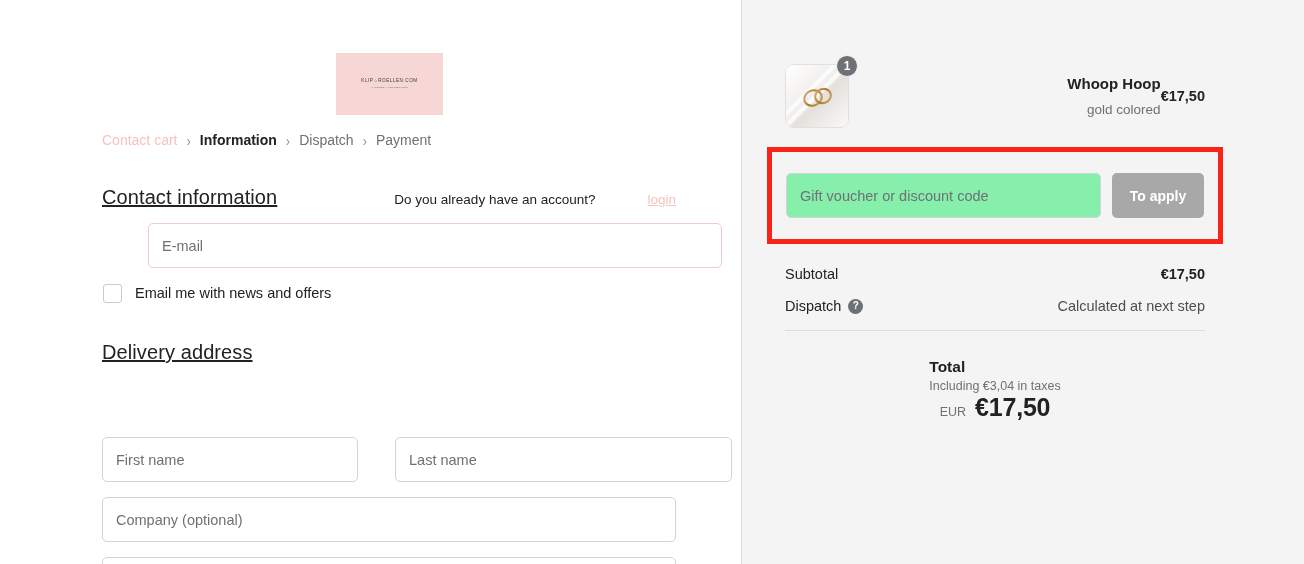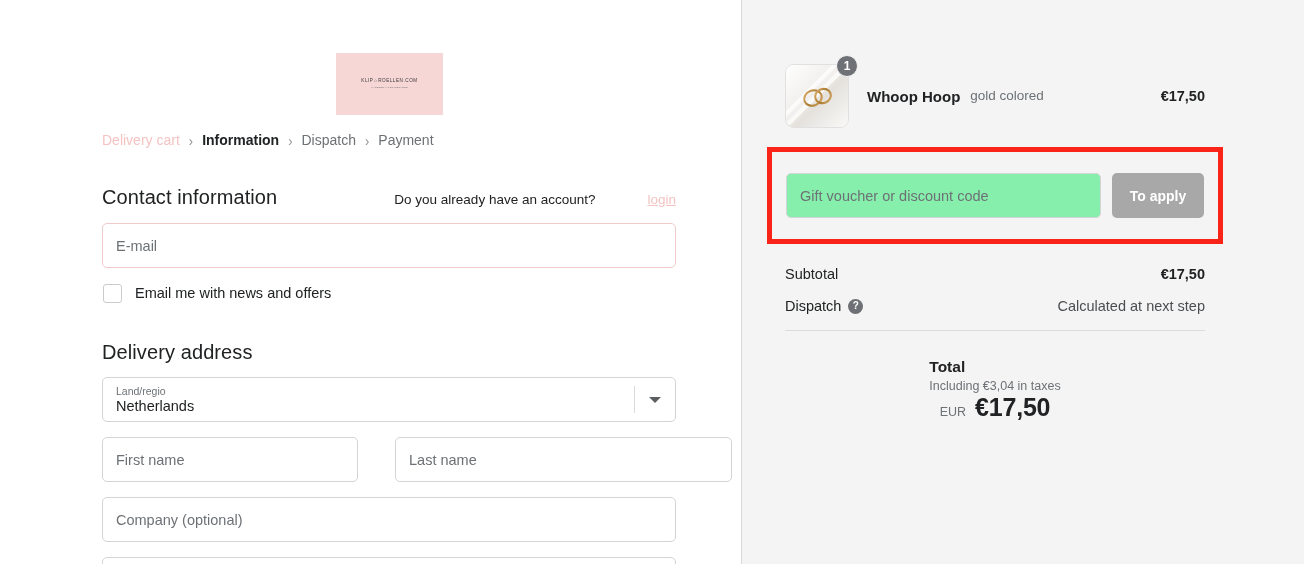--- a/index.html
+++ b/index.html
@@ -86,20 +86,21 @@
     display: flex;
     align-items: baseline;
     justify-content: space-between;
   }
   .section-head.contact { top: 186px; }
   .sec-title {
     font-size: 20px;
     color: #202223;
     font-weight: normal;
     letter-spacing: 0.1px;
+    text-decoration: underline;
   }
   .account-line {
     font-size: 13.5px;
     color: #202223;
   }
   .account-line .login-link {
     color: #f3c4c2;
     margin-left: 8px;
     padding-left: 44px;
   }
@@ -111,21 +112,21 @@
     height: 45px;
     border: 1px solid #d2d5d8;
     border-radius: 5px;
     background: #ffffff;
     display: flex;
     align-items: center;
     padding: 0 13px;
     font-size: 14.5px;
     color: #6d7175;
   }
-  .field.pink { border-color: #f1cbc9; top: 223px; }
+  .field.pink { border-color: #f1cbc9; top: 223px; margin-left: 46px; }
   .field .ph { color: #6d7175; }
 
   .checkbox-row {
     position: absolute;
     left: 103px; top: 283px;
     display: flex;
     align-items: center;
     gap: 13px;
     height: 20px;
   }
@@ -222,21 +223,21 @@
     background: #6e7175;
     color: #ffffff;
     font-size: 12px;
     font-weight: bold;
     display: flex; align-items: center; justify-content: center;
     border: 1.5px solid #f4f4f4;
   }
   .li-text {
     margin-left: 18px;
     flex: 1;
-    display: flex; flex-direction: row; gap: 10px;
+    display: flex; flex-direction: column; gap: 10px; align-items: flex-end;
   }
   .li-title { font-size: 15px; font-weight: bold; color: #202223; }
   .li-variant { font-size: 13.5px; color: #6d7175; }
   .li-price { font-size: 14.5px; color: #202223; font-weight: bold; white-space: nowrap; }
 
   .hl-box {
     position: absolute;
     left: 767px; top: 147px;
     width: 456px; height: 97px;
     border: 5px solid #fa2318;
@@ -336,21 +337,21 @@
   <div class="checkout-col">
 
     <div class="logo-wrap">
       <div class="logo-mark">
         <div class="logo-text">KLIP☆ROELLEN.COM</div>
         <div class="logo-sub">HANDGEMAAKTE SIERADEN</div>
       </div>
     </div>
 
     <nav class="breadcrumb">
-      <span class="bc-item muted">Delivery cart</span>
+      <span class="bc-item muted">Contact cart</span>
       <span class="bc-sep">›</span>
       <span class="bc-item current">Information</span>
       <span class="bc-sep">›</span>
       <span class="bc-item next">Dispatch</span>
       <span class="bc-sep">›</span>
       <span class="bc-item next">Payment</span>
     </nav>
 
     <div class="section-head contact">
       <div class="sec-title">Contact information</div>
@@ -365,30 +366,20 @@
 
     <div class="checkbox-row">
       <span class="cbox"></span>
       <span class="cbox-label">Email me with news and offers</span>
     </div>
 
     <div class="section-head delivery">
       <div class="sec-title">Delivery address</div>
     </div>
 
-    <div class="select-field">
-      <div class="select-inner">
-        <div class="select-label">Land/regio</div>
-        <div class="select-value">Netherlands</div>
-      </div>
-      <div class="select-divider"></div>
-      <div class="select-caret">
-        <span class="caret-glyph"></span>
-      </div>
-    </div>
 
     <div class="field first-name">
       <span class="ph">First name</span>
     </div>
     <div class="field last-name">
       <span class="ph">Last name</span>
     </div>
     <div class="field company">
       <span class="ph">Company (optional)</span>
     </div>

